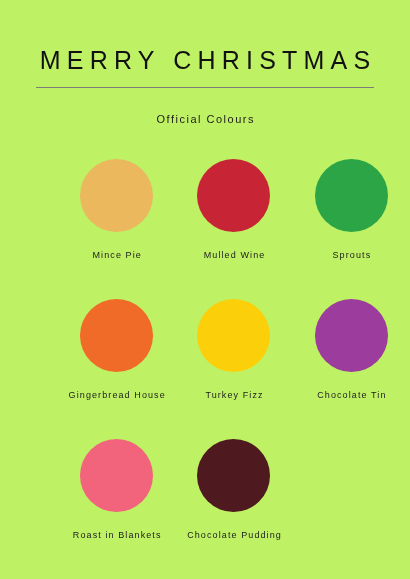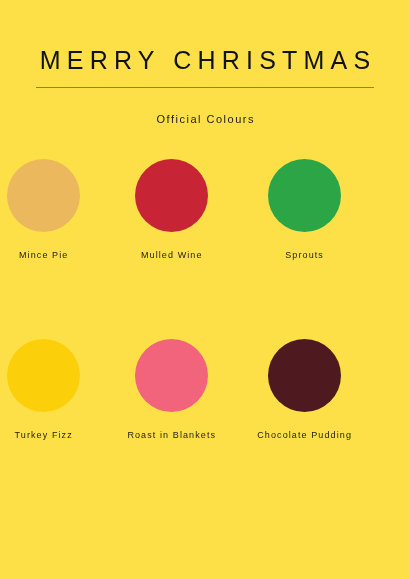--- a/index.html
+++ b/index.html
@@ -15,22 +15,22 @@
     color: #1a1a1a;
     overflow: hidden;
   }
 
   .poster {
     width: 410px;
     height: 579px;
     box-sizing: border-box;
     display: flex;
     flex-direction: column;
-    align-items: flex-start;
-    background: #fde047;
+    align-items: flex-end;
+    background: #bef264;
   }
 
   
   .header {
     width: 100%;
     display: flex;
     flex-direction: column;
     align-items: center;
   }
 
@@ -68,21 +68,20 @@
 
   
   .swatch-grid {
     width: 352px;
     margin-top: 26px;
     display: grid;
     grid-template-columns: repeat(3, 1fr);
     grid-auto-rows: 140px;
     row-gap: 0;
     column-gap: 0;
-    gap: 40px;
   }
 
   .swatch {
     display: flex;
     flex-direction: column;
     align-items: center;
     justify-content: flex-start;
   }
 
   .swatch-dot {
@@ -125,26 +124,34 @@
     <div class="swatch">
       <div class="swatch-dot" style="background-color: rgb(199, 37, 53);"></div>
       <div class="swatch-label">Mulled Wine</div>
     </div>
 
     <div class="swatch">
       <div class="swatch-dot" style="background-color: rgb(44, 165, 70);"></div>
       <div class="swatch-label">Sprouts</div>
     </div>
 
+    <div class="swatch">
+      <div class="swatch-dot" style="background-color: rgb(240, 107, 40);"></div>
+      <div class="swatch-label">Gingerbread House</div>
+    </div>
 
     <div class="swatch">
       <div class="swatch-dot" style="background-color: rgb(251, 208, 11);"></div>
       <div class="swatch-label">Turkey Fizz</div>
     </div>
 
+    <div class="swatch">
+      <div class="swatch-dot" style="background-color: rgb(156, 60, 156);"></div>
+      <div class="swatch-label">Chocolate Tin</div>
+    </div>
 
 
     <div class="swatch">
       <div class="swatch-dot" style="background-color: rgb(242, 99, 124);"></div>
       <div class="swatch-label">Roast in Blankets</div>
     </div>
 
     <div class="swatch">
       <div class="swatch-dot" style="background-color: rgb(78, 26, 32);"></div>
       <div class="swatch-label">Chocolate Pudding</div>

